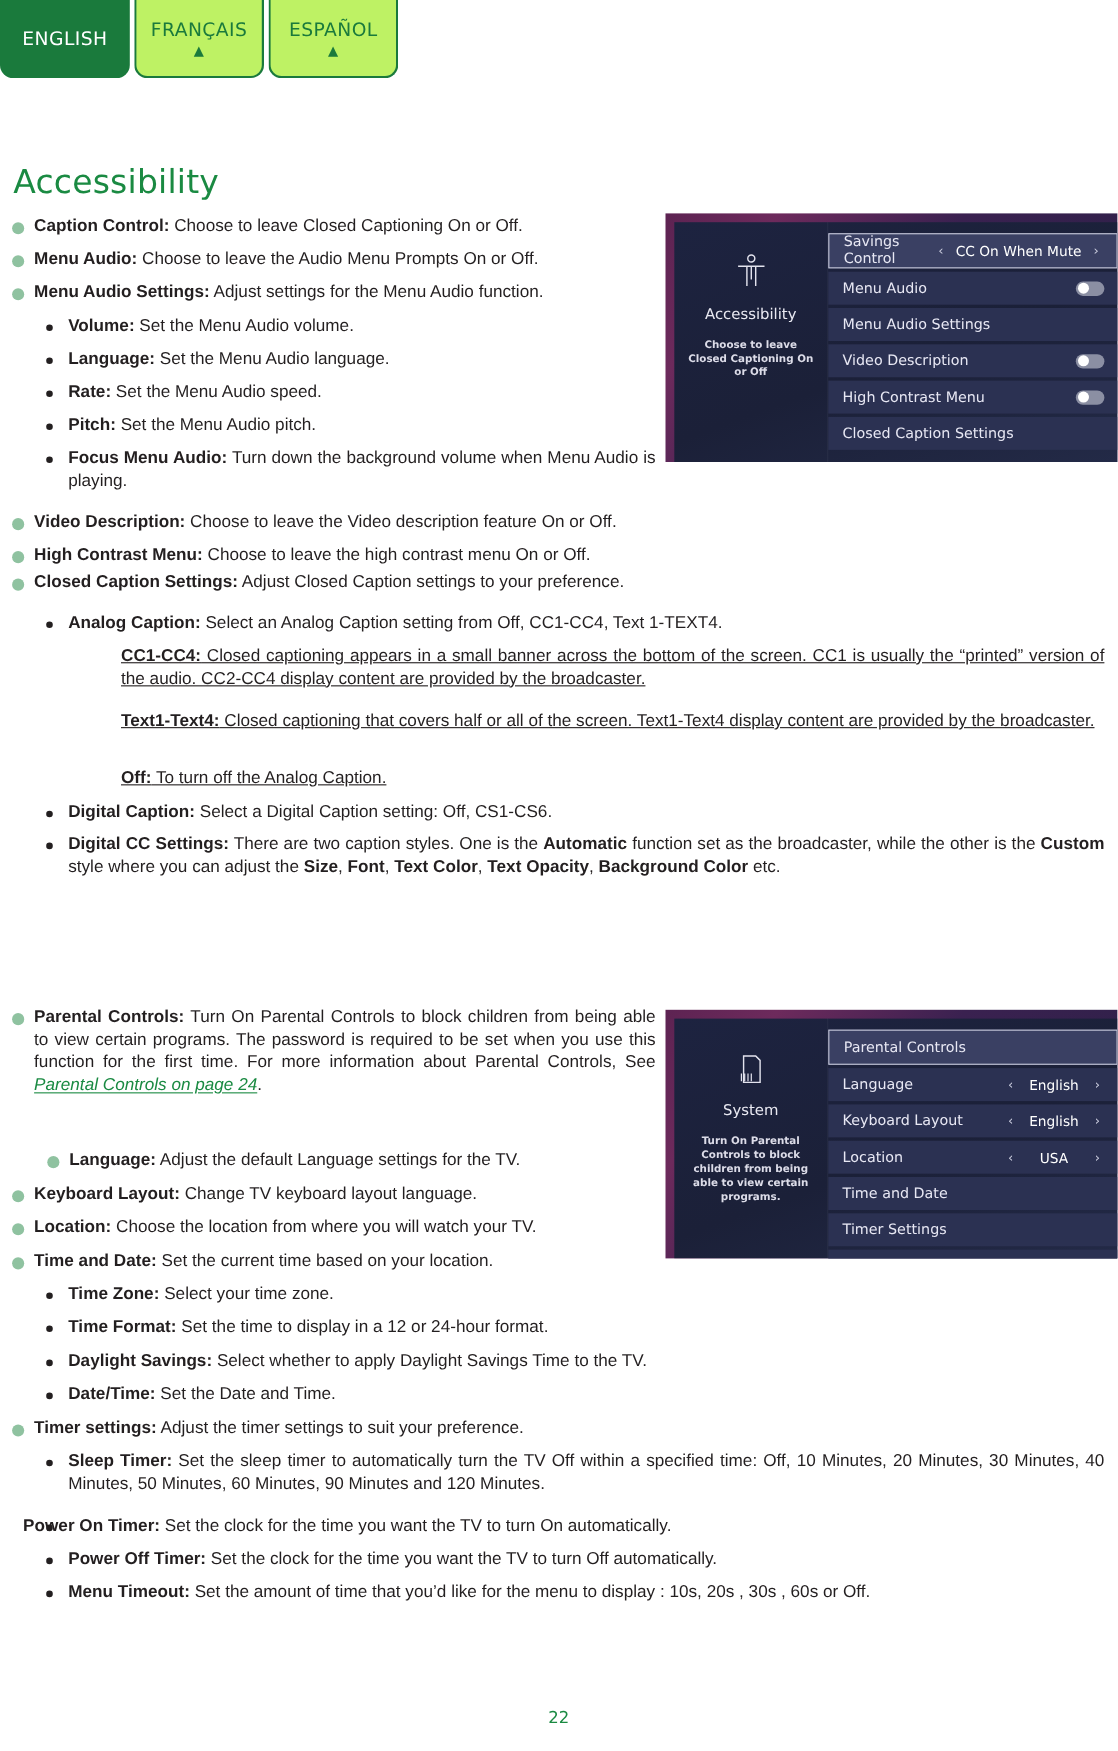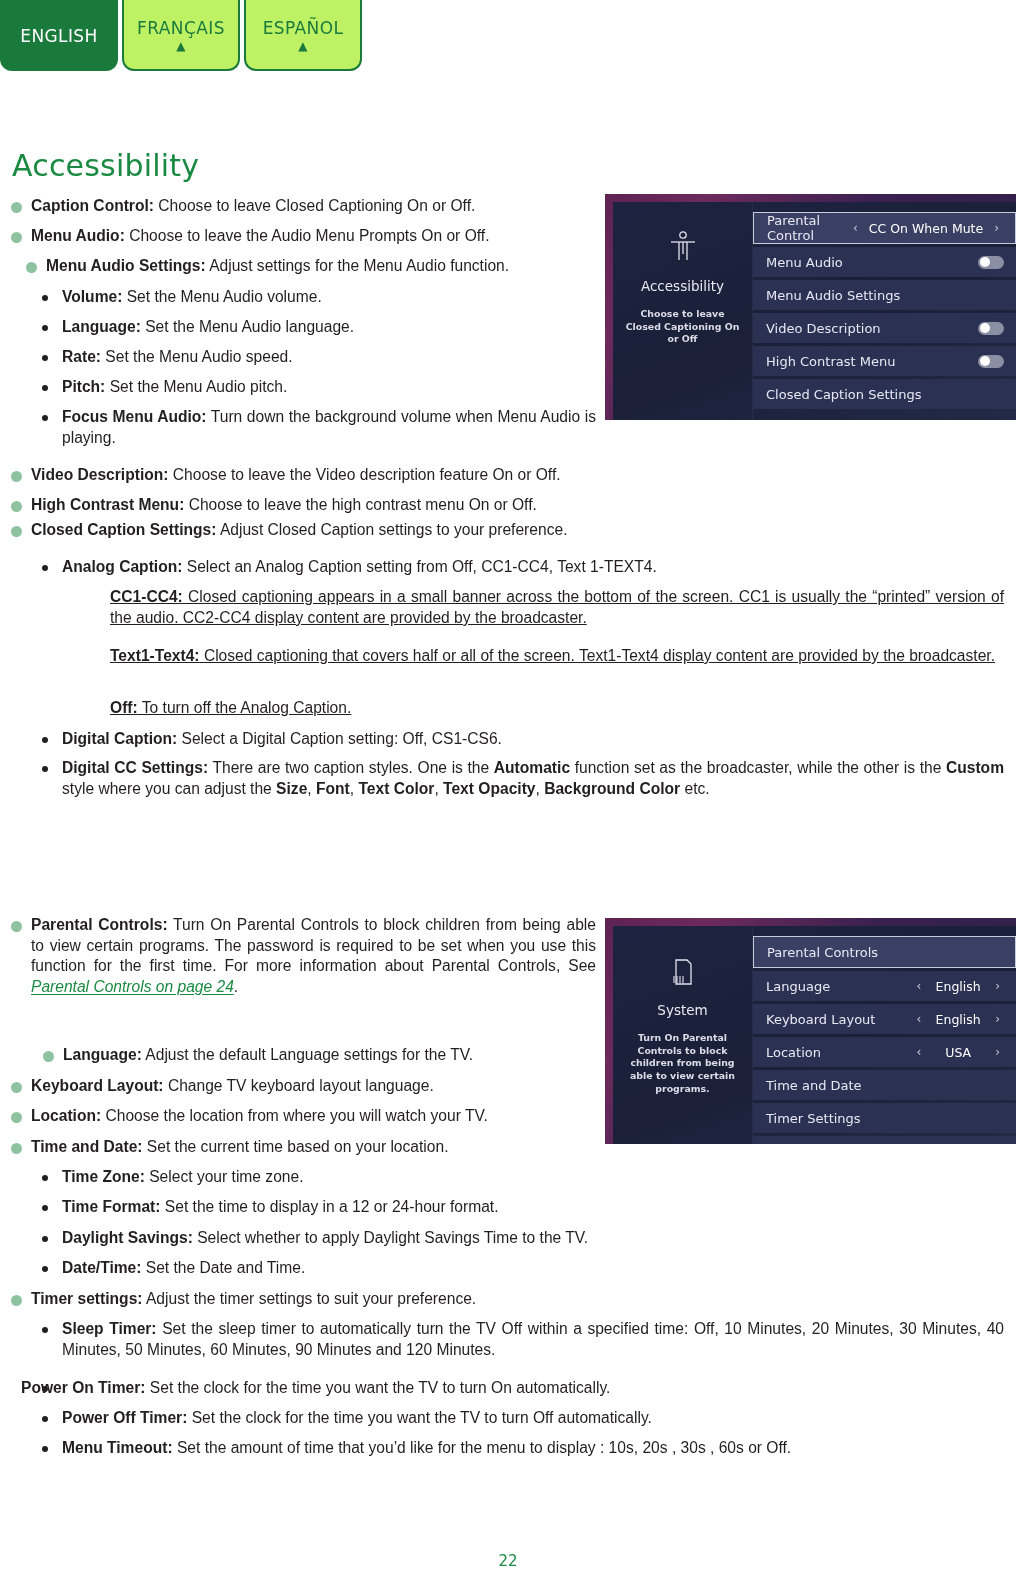--- a/index.html
+++ b/index.html
@@ -139,21 +139,21 @@
   </div>
 
   <div class="h1" id="h-accessibility">Accessibility</div>
 
   <div class="blk l1" style="top:196px; left:0; width:596px;">
     <b>Caption Control:</b><span> Choose to leave Closed Captioning On or Off.</span>
   </div>
   <div class="blk l1" style="top:226px; left:0; width:596px;">
     <b>Menu Audio:</b><span> Choose to leave the Audio Menu Prompts On or Off.</span>
   </div>
-  <div class="blk l1" style="top:256px; left:15px; width:596px;">
+  <div class="blk l1" style="top:256px; left:0; width:596px;">
     <b>Menu Audio Settings:</b><span> Adjust settings for the Menu Audio function.</span>
   </div>
   <div class="blk l2" style="top:287px; left:0; width:596px;">
     <b>Volume:</b><span> Set the Menu Audio volume.</span>
   </div>
   <div class="blk l2" style="top:317px; left:0; width:596px;">
     <b>Language:</b><span> Set the Menu Audio language.</span>
   </div>
   <div class="blk l2" style="top:347px; left:0; width:596px;">
     <b>Rate:</b><span> Set the Menu Audio speed.</span>
@@ -204,21 +204,21 @@
             <line x1="19" y1="12" x2="19" y2="30" stroke="#e3e3ee" stroke-width="1.3"></line>
             <line x1="15" y1="12" x2="15" y2="24" stroke="#e3e3ee" stroke-width="1.3"></line>
           </svg>
         </div>
         <div class="tv-title">Accessibility</div>
         <div class="tv-desc">Choose to leave Closed Captioning On or Off</div>
       </div>
       <div class="tv-right">
 
         <div class="tv-row sel">
-          <span class="label">Parental Control</span>
+          <span class="label">Savings Control</span>
           <span class="value">
             <span class="chev">‹</span>
             <span class="val">CC On When Mute</span>
             <span class="chev">›</span>
           </span>
         </div>
 
         <div class="tv-row">
           <span class="label">Menu Audio</span>
           <span class="toggle"></span>

